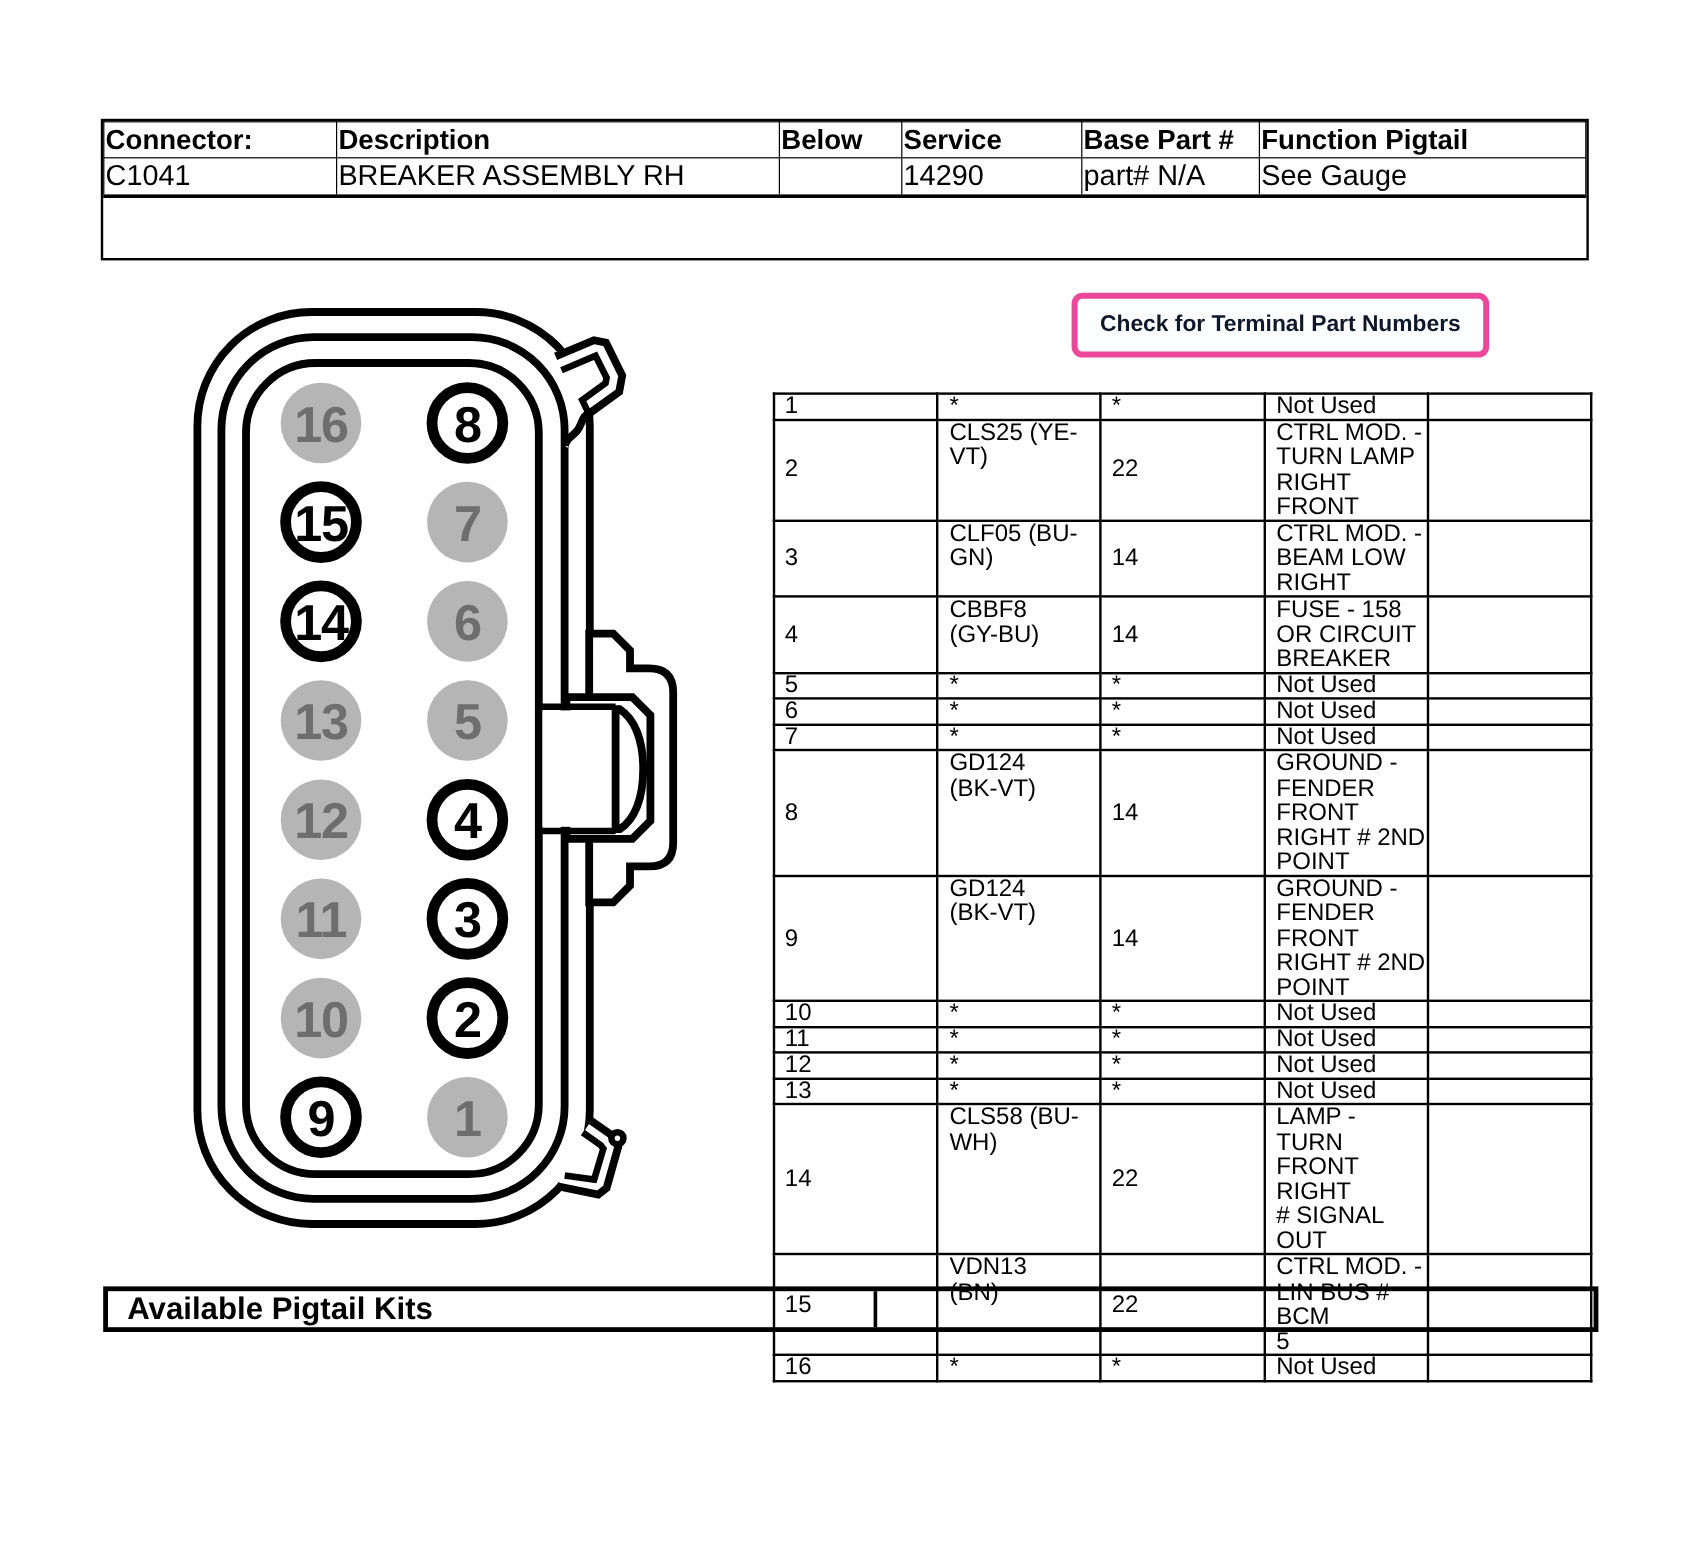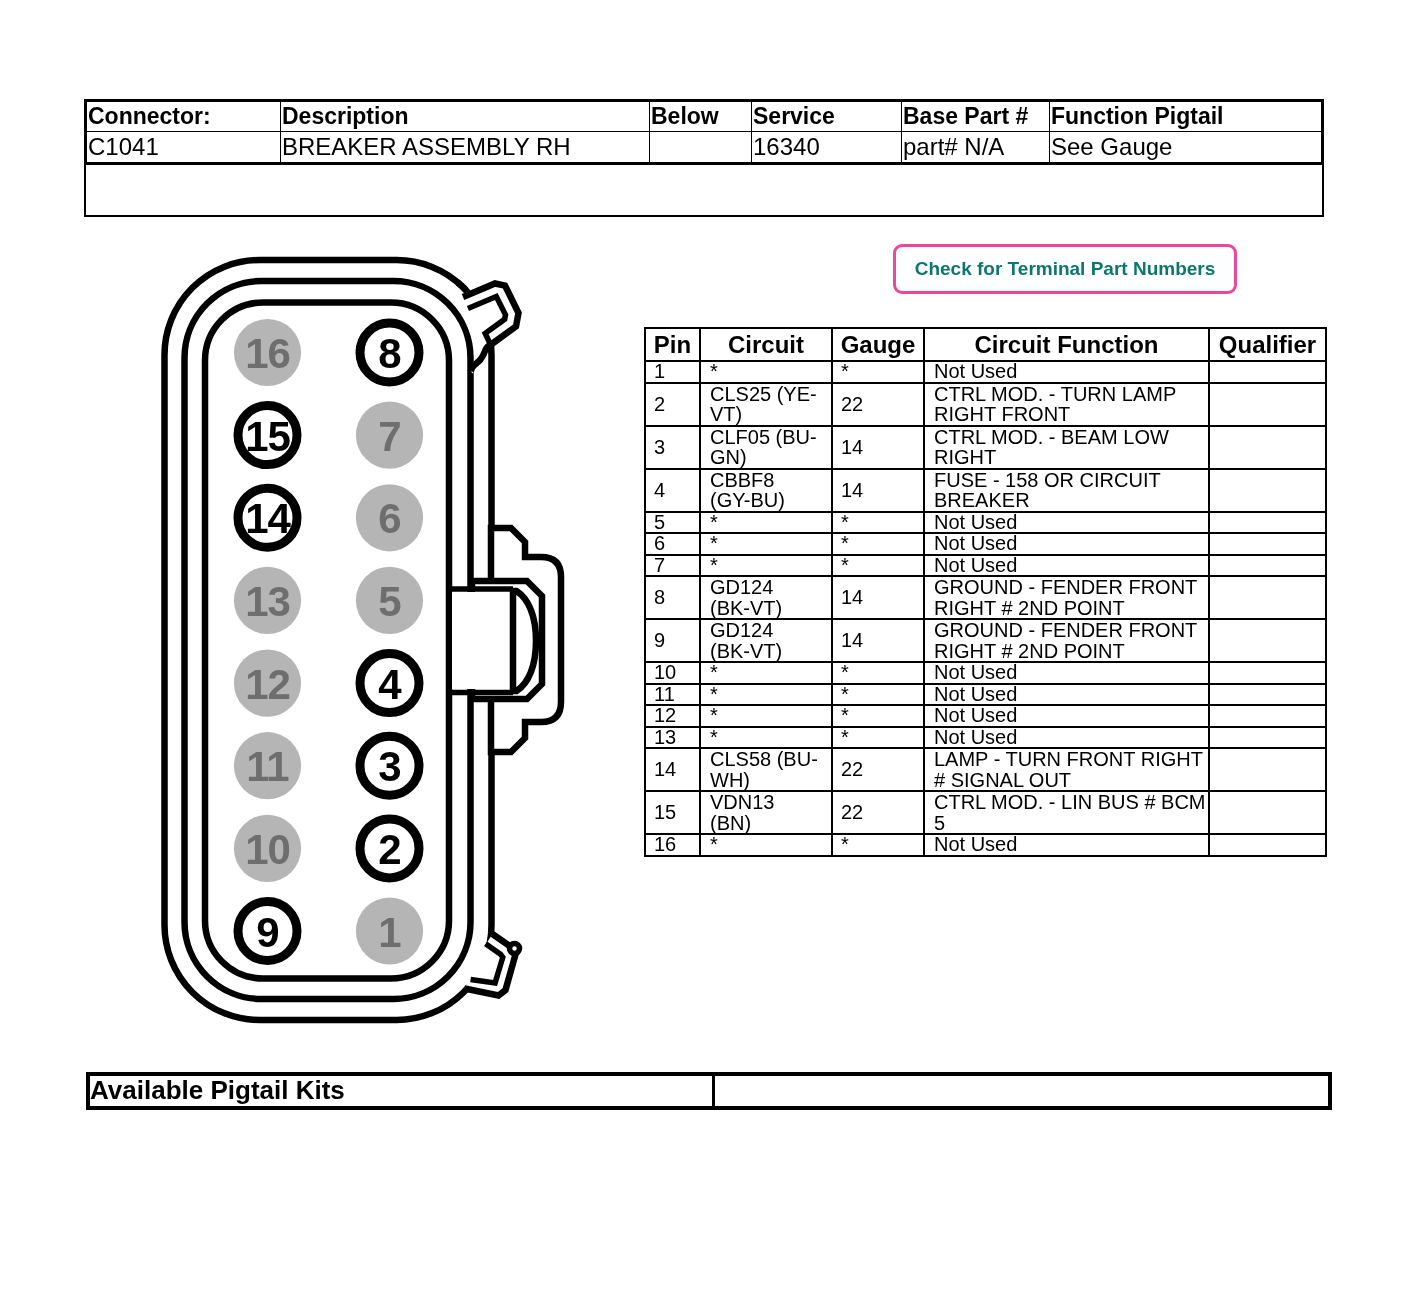--- a/index.html
+++ b/index.html
@@ -7,73 +7,66 @@
   .abs{position:absolute}
   table{border-collapse:collapse;table-layout:fixed}
   
   #t1{left:84px;top:99px;width:1236px;border:2px solid #000}
   #t1 table{width:100%}
   #t1 td{border:1px solid #000;text-align:left;overflow:hidden;white-space:nowrap}
   #t1 tr.hd td{font-weight:bold;font-size:23px;height:24px}
   #t1 tr.dt td{font-size:24px;height:22px;border-bottom:none}
   #t1 .sp{height:50px;border-top:3px solid #000}
   
-  #btn{left:893px;top:244px;width:338px;height:44px;border:3px solid #ec4899;border-radius:9px;background:#fdfeff;
-       font-weight:bold;font-size:19px;color:#0f766e;text-align:center;line-height:43px}
+  #btn{left:893px;top:244px;width:338px;height:44px;border:5px solid #ec4899;border-radius:9px;background:#fdfeff;
+       font-weight:bold;font-size:19px;color:#0f172a;text-align:center;line-height:43px}
   
   #t2{left:644px;top:327px;width:683px}
   #t2 table{width:683px}
   #t2 td{border:2px solid #000;font-size:20px;line-height:21px;padding:0 0 0 8px;vertical-align:middle;overflow:hidden}
   #t2 tr.h td{font-weight:bold;font-size:24px;text-align:center;height:31px;padding:0}
   #t2 td.tp{vertical-align:top;padding-left:9px}
   #t2 tr.s td{height:19.5px;line-height:19.5px}
   #t2 tr.d td{height:39px;line-height:20.5px}
   
   #t3{left:86px;top:1072px;width:1238px;height:30px;border:4px solid #000;font-weight:bold;font-size:26px}
-  #t3 .c1{position:absolute;left:0;top:0;width:622px;height:30px;border-right:3px solid #000;padding-left:0;line-height:29px}
+  #t3 .c1{position:absolute;left:0;top:0;width:622px;height:30px;border-right:3px solid #000;padding-left:16px;line-height:29px}
 </style>
 </head>
 <body>
 
 <div id="t1" class="abs">
   <table>
     <tbody>
         <tr class="hd">
       <td style="width:191px">Connector:</td>
       <td style="width:366px">Description</td>
       <td style="width:99px">Below</td>
       <td style="width:147px">Service</td>
       <td style="width:145px">Base Part #</td>
       <td>Function Pigtail</td>
     </tr>
     <tr class="dt">
       <td>C1041</td>
       <td>BREAKER ASSEMBLY RH</td>
       <td></td>
-      <td>16340</td>
+      <td>14290</td>
       <td>part# N/A</td>
       <td>See Gauge</td>
     </tr>
   </tbody>
     </table>
   <div class="sp"></div>
 </div>
 
 <div id="btn" class="abs">Check for Terminal Part Numbers</div>
 
 <div id="t2" class="abs">
 <table>
  <tbody>
-        <tr class="h">
-          <td style="width:53px">Pin</td>
-          <td style="width:130px">Circuit</td>
-          <td style="width:90px">Gauge</td>
-          <td style="width:283px">Circuit Function</td>
-          <td>Qualifier</td>
-        </tr>
  <tr class="s">
           <td>1</td>
           <td class="tp">*</td>
           <td>*</td>
           <td class="tp">Not Used</td>
           <td></td>
         </tr>
  <tr class="d">
           <td>2</td>
           <td class="tp">CLS25 (YE-<br>VT)</td>

